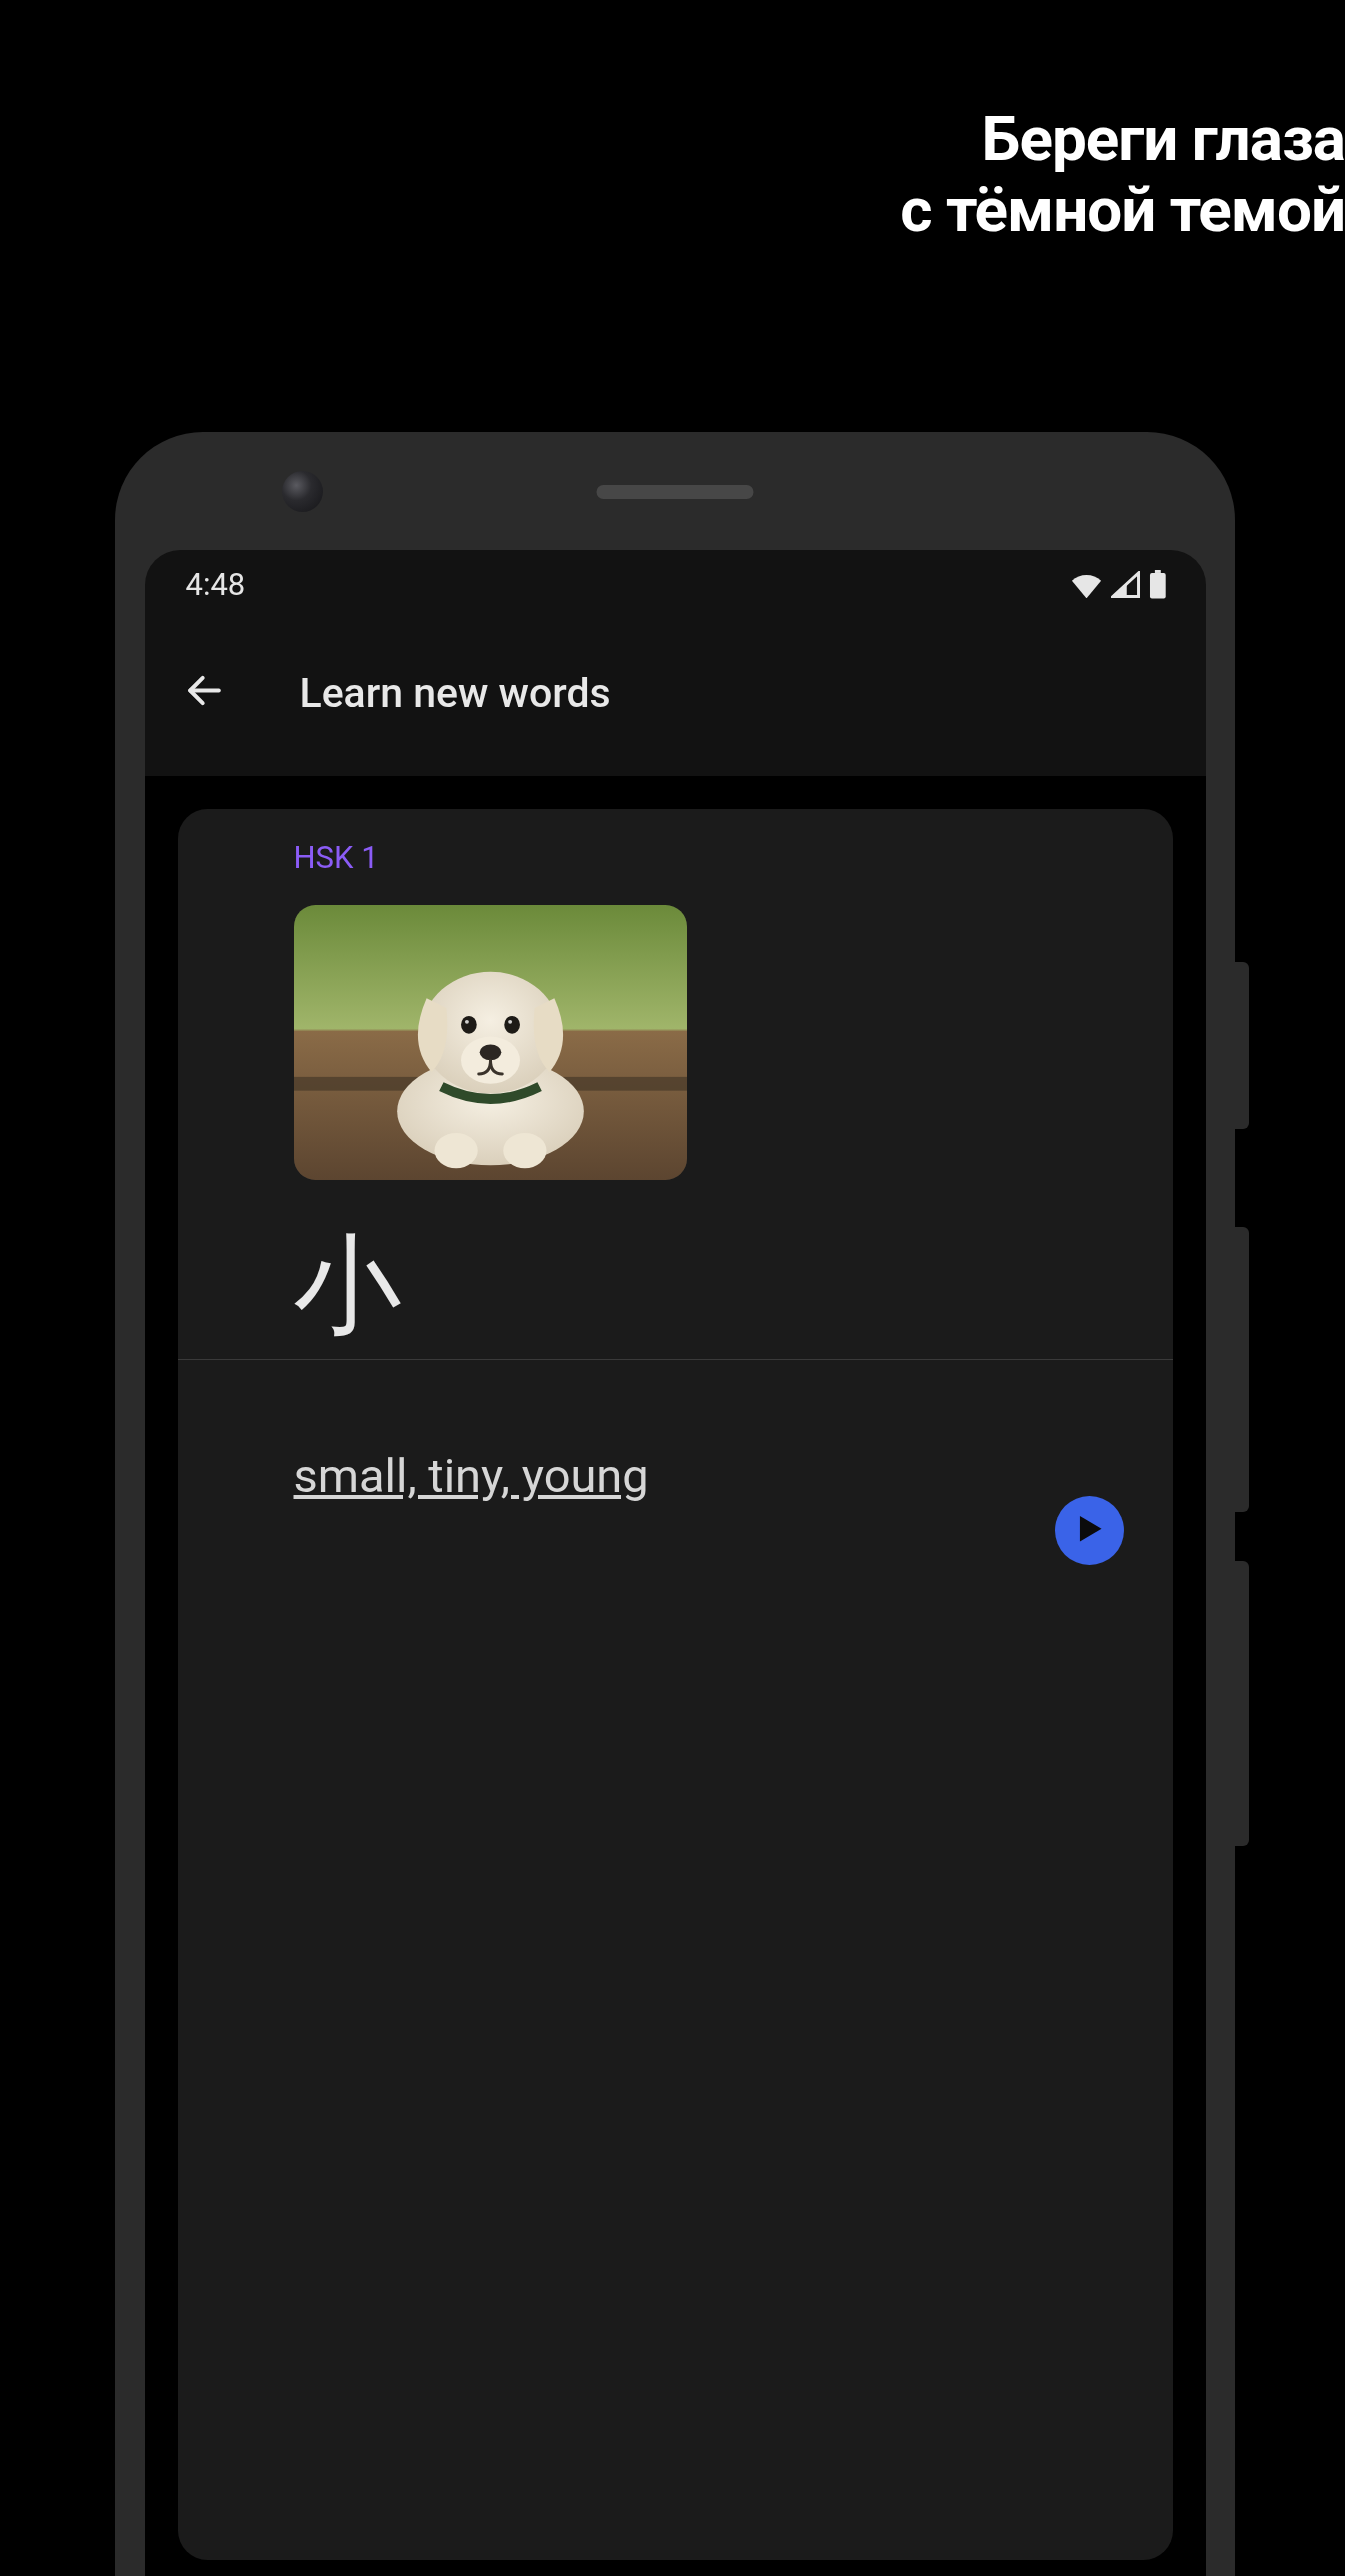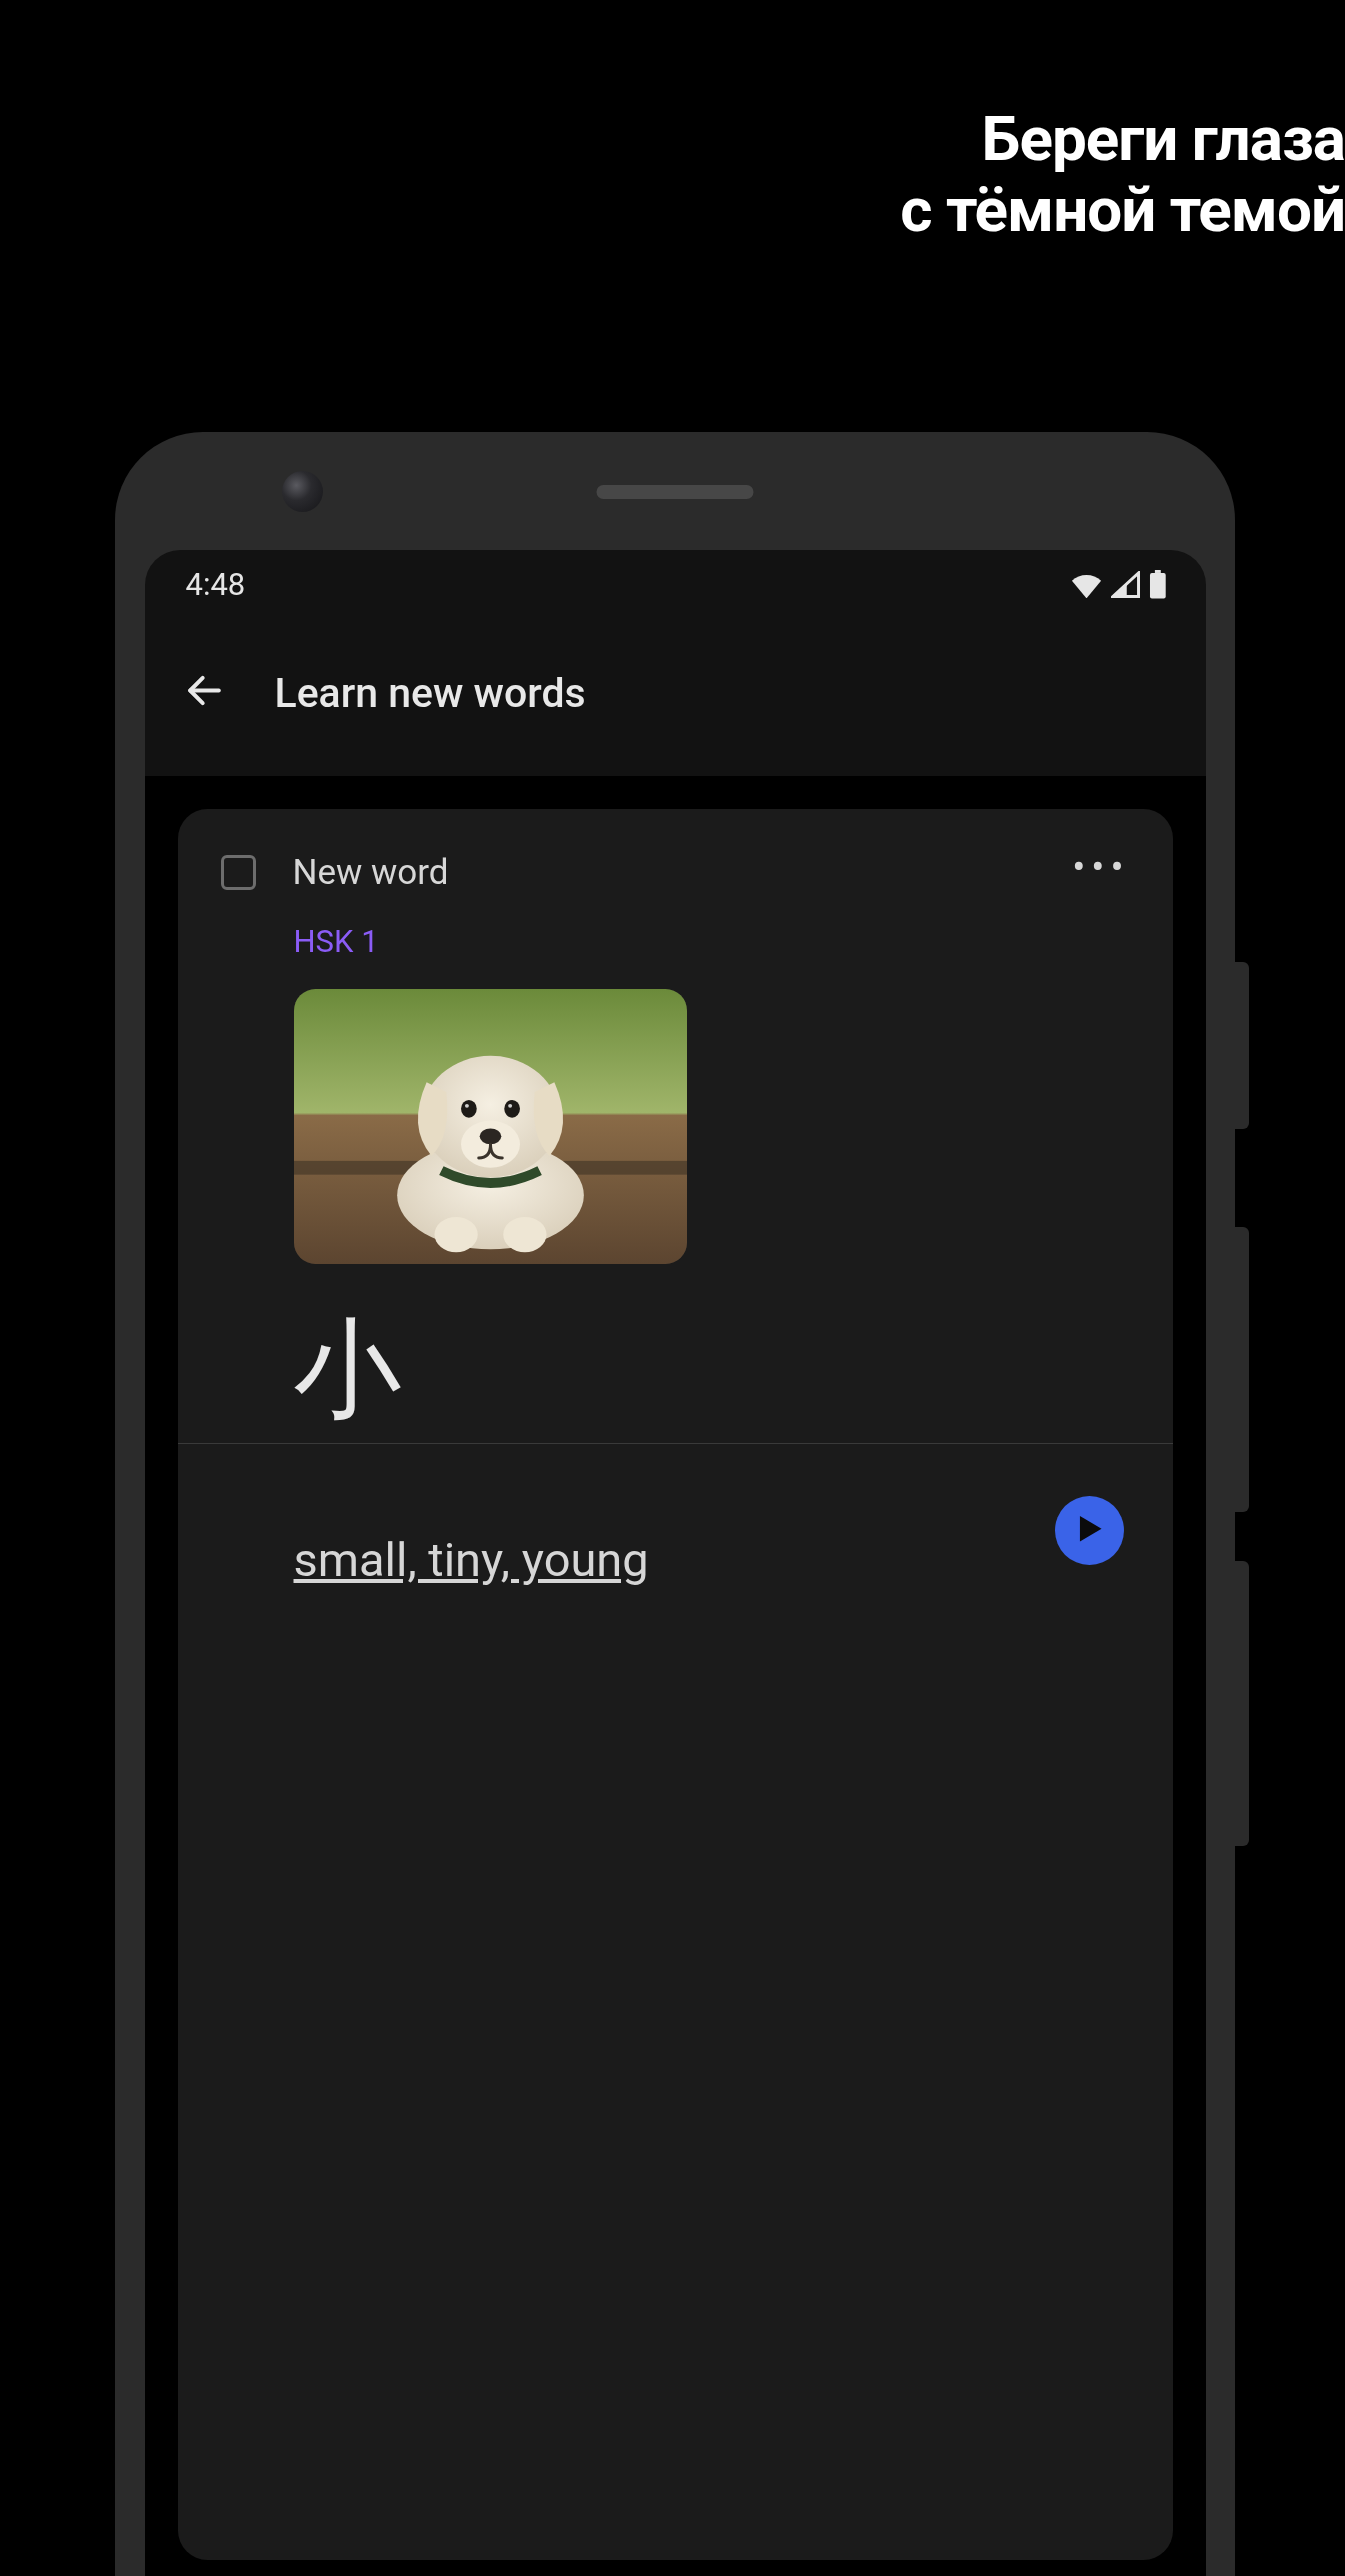--- a/index.html
+++ b/index.html
@@ -86,21 +86,21 @@
     align-items: center;
     gap: 7.9px;
   }
   .status-icons svg { display: block; }
   
   .app-bar {
     height: 147px;
     display: flex;
     align-items: center;
     padding-left: 33px;
-    gap: 44px;
+    gap: 69px;
   }
   .back-btn {
     width: 53px;
     height: 53px;
     display: flex;
     align-items: center;
     justify-content: center;
     color: #e8e8e8;
   }
   .app-title {
@@ -257,27 +257,20 @@
             <polyline points="11 5 4 12 11 19"></polyline>
           </svg>
         </span>
       </div>
       <div class="app-title">Learn new words</div>
     </div>
 
     <div class="content">
       <div class="card">
 
-        <div class="card-header">
-          <div class="checkbox"></div>
-          <div class="new-word-label">New word</div>
-          <div class="more-btn">
-            <span>•••</span>
-          </div>
-        </div>
 
         <div class="level-label">HSK 1</div>
 
         <div class="img-slot" aria-label="puppy">
           <svg viewBox="0 0 400 280" preserveAspectRatio="xMidYMid slice">
             <defs>
               <linearGradient id="bg" x1="0" y1="0" x2="0" y2="1">
                 <stop offset="0%" stop-color="#6b8a3a"></stop>
                 <stop offset="45%" stop-color="#a0b56a"></stop>
                 <stop offset="46%" stop-color="#8a6b47"></stop>

